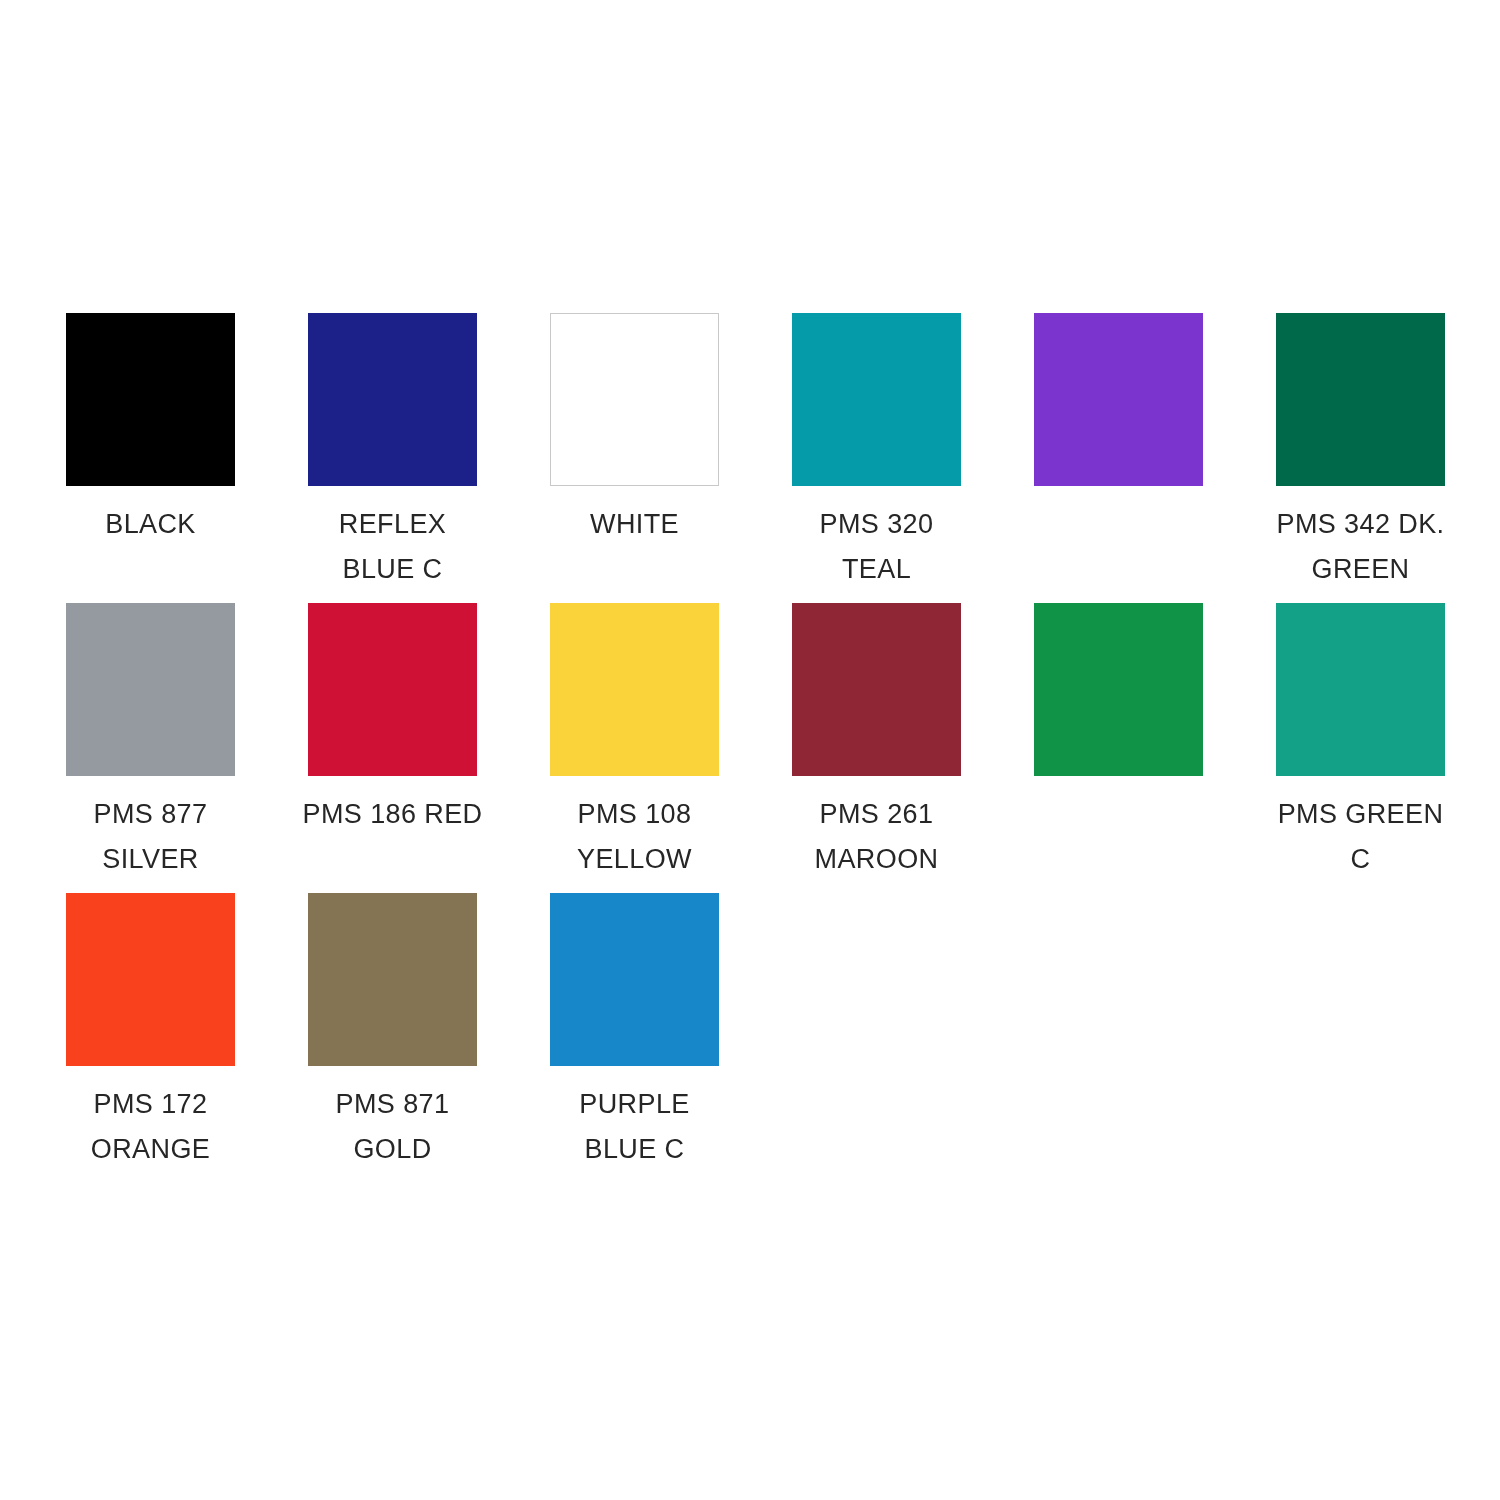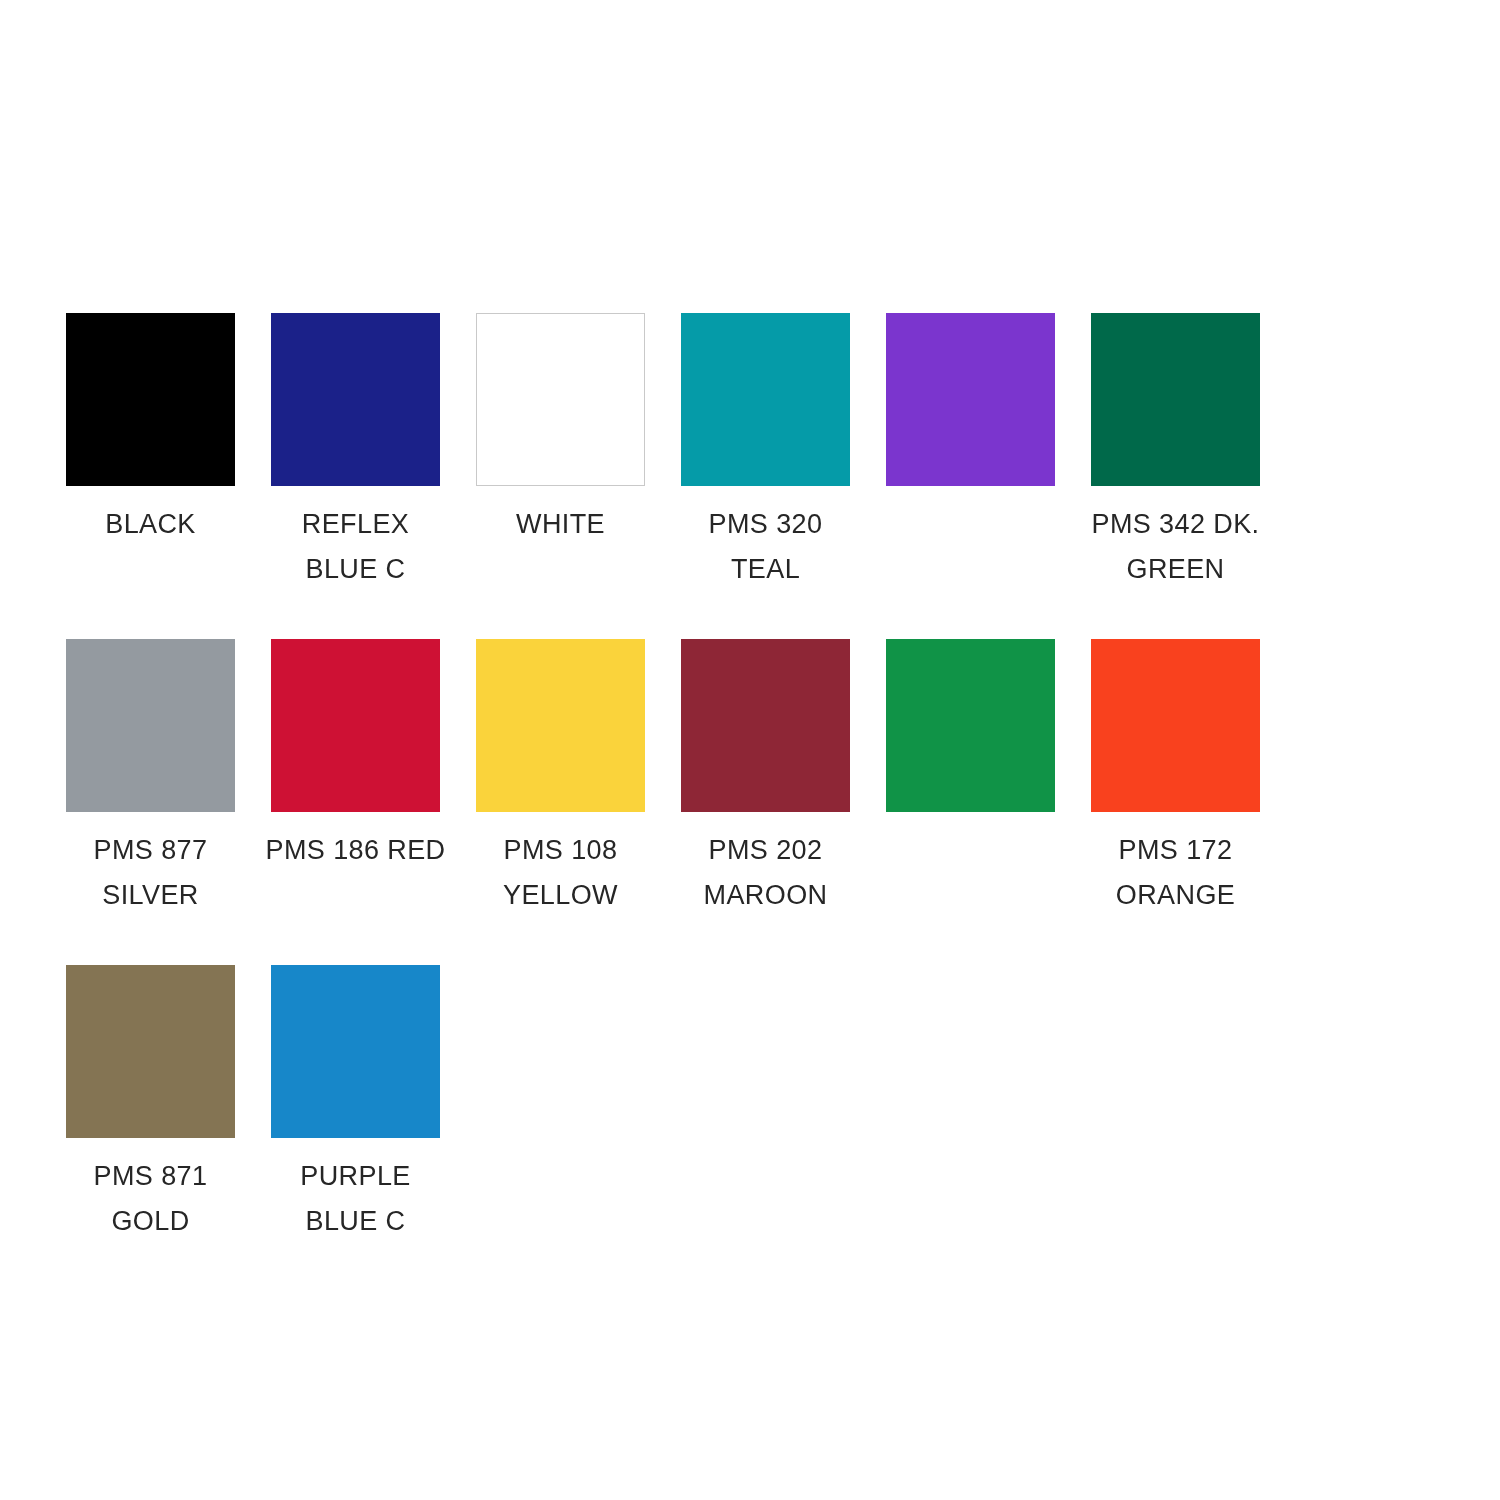--- a/index.html
+++ b/index.html
@@ -26,21 +26,20 @@
     position: absolute;
     left: 66px;
     top: 313px;
     width: 1374px;
     display: grid;
     grid-template-columns: repeat(6, 169px);
     column-gap: 73px;
     row-gap: 0px;
     grid-auto-rows: 290px;
     align-items: start;
-    gap: 36px;
   }
 
   .swatch-cell {
     width: 169px;
     display: flex;
     flex-direction: column;
     align-items: center;
   }
 
   .swatch-chip {
@@ -102,24 +101,28 @@
       <div class="swatch-cell">
         <div class="swatch-chip" style="background-color: rgb(206, 17, 52);"></div>
         <div class="swatch-label">PMS 186 RED</div>
       </div>
       <div class="swatch-cell">
         <div class="swatch-chip" style="background-color: rgb(250, 211, 59);"></div>
         <div class="swatch-label">PMS 108 YELLOW</div>
       </div>
       <div class="swatch-cell">
         <div class="swatch-chip" style="background-color: rgb(142, 38, 54);"></div>
-        <div class="swatch-label">PMS 202 MAROON</div>
+        <div class="swatch-label">PMS 261 MAROON</div>
       </div>
       <div class="swatch-cell">
         <div class="swatch-chip" style="background-color: rgb(16, 147, 71);"></div>
+      </div>
+      <div class="swatch-cell">
+        <div class="swatch-chip" style="background-color: rgb(19, 162, 135);"></div>
+        <div class="swatch-label">PMS GREEN C</div>
       </div>
       <div class="swatch-cell">
         <div class="swatch-chip" style="background-color: rgb(249, 65, 30);"></div>
         <div class="swatch-label">PMS 172 ORANGE</div>
       </div>
       <div class="swatch-cell">
         <div class="swatch-chip" style="background-color: rgb(132, 116, 83);"></div>
         <div class="swatch-label">PMS 871 GOLD</div>
       </div>
       <div class="swatch-cell">

